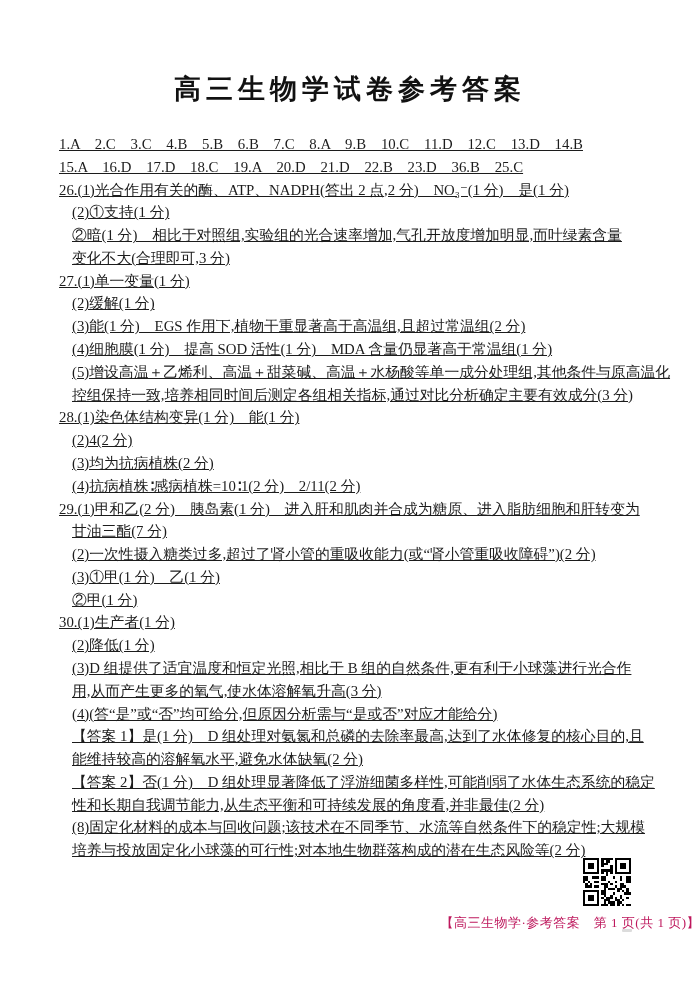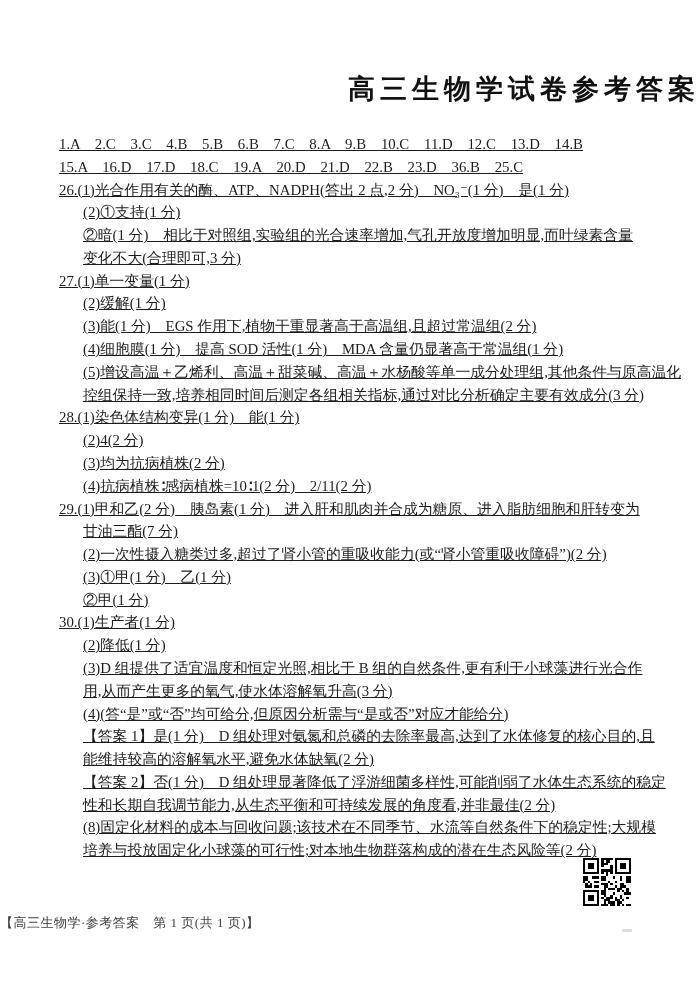--- a/index.html
+++ b/index.html
@@ -2,35 +2,35 @@
 <html><head>
 <meta charset="utf-8">
 <style>
   html,body{margin:0;padding:0;}
   body{
     width:700px;height:983px;background:#ffffff;position:relative;overflow:hidden;
     font-family:"Liberation Serif","DejaVu Serif",serif;color:#1c1c1c;
   }
   .sheet{position:absolute;inset:0;background:#fff;}
   .title{
-    position:absolute;top:71px;left:0;width:100%;margin:0;text-align:right;
+    position:absolute;top:71px;left:0;width:100%;margin:0;text-align:center;
     font-family:Liberation Serif, serif;
     font-weight:700;font-size:27px;letter-spacing:5px;color:#111;
   }
   .body-lines{
     position:absolute;top:133px;left:59px;width:600px;
     font-size:14.8px;line-height:22.78px;color:#1c1c1c;
   }
   .line{white-space:nowrap;text-decoration:underline;}
-  .line.indent-1{margin-left:24px;}
+  .line.indent-1{margin-left:13px;}
   .qr{position:absolute;left:583px;top:858px;width:48px;height:48px;}
   .speck{position:absolute;left:622px;top:929px;width:10px;height:3px;background:#dcdcdc;border-radius:1px;}
   .footer{
-    position:absolute;top:914px;left:0;width:100%;text-align:left;
-    font-size:13px;color:#404040;letter-spacing:0.5px;
+    position:absolute;top:914px;left:0;width:100%;text-align:right;
+    font-size:13px;color:#be185d;letter-spacing:0.5px;
   }
 </style>
 </head>
 <body>
 
 <div class="sheet">
   <h1 class="title">高三生物学试卷参考答案</h1>
 
   <div class="body-lines">
       <div class="line indent-0">1.A　2.C　3.C　4.B　5.B　6.B　7.C　8.A　9.B　10.C　11.D　12.C　13.D　14.B</div>

